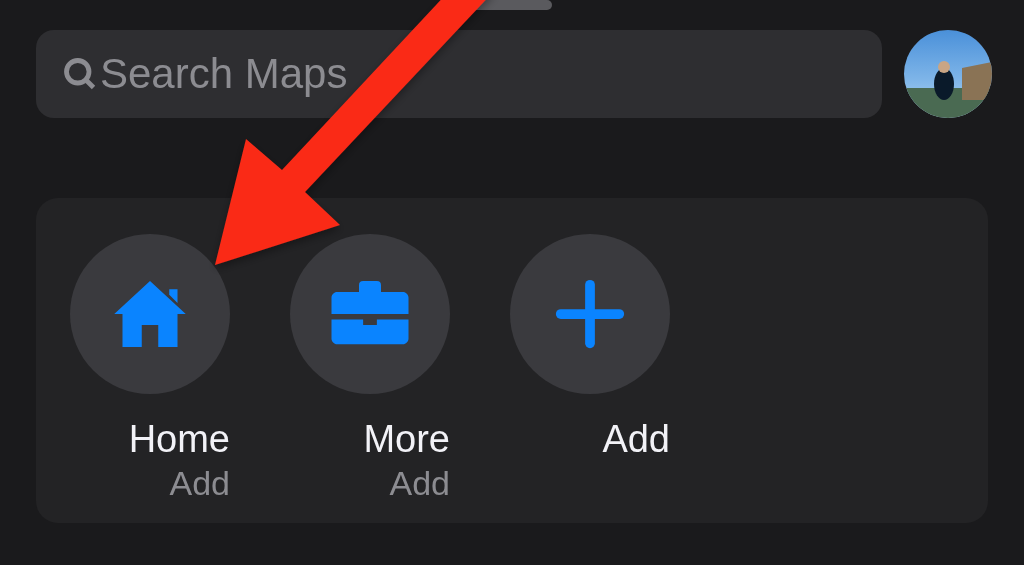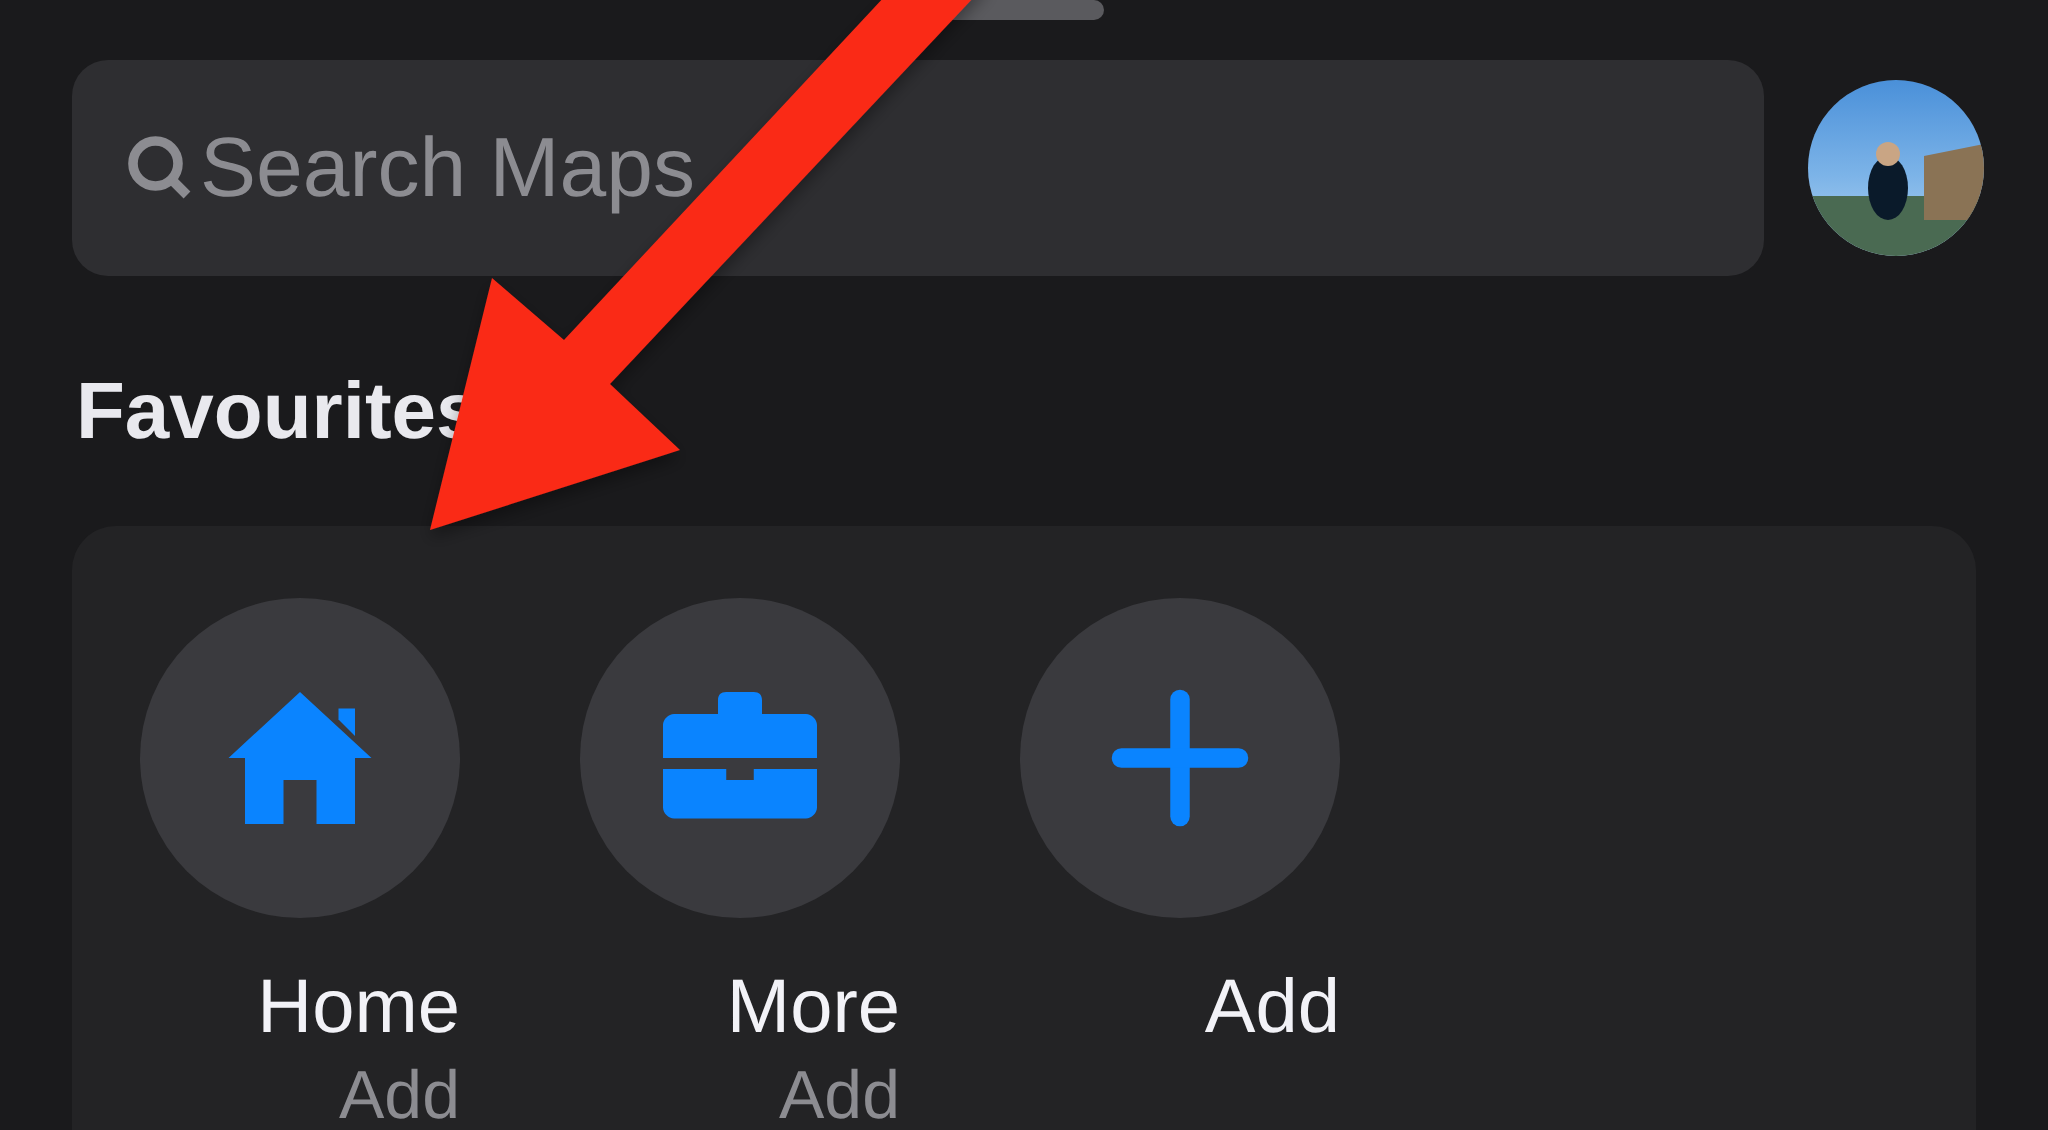--- a/index.html
+++ b/index.html
@@ -26,21 +26,21 @@
       border-radius: 5px;
     }
     .search-row {
       display: flex;
       align-items: center;
       padding: 30px 32px 0 36px;
       gap: 22px;
     }
     .search-bar {
       flex: 1;
-      height: 108px;
+      height: 88px;
       background: #2e2e31;
       border-radius: 18px;
       display: flex;
       align-items: center;
       padding: 0 26px;
       gap: 2px;
     }
     .search-icon {
       width: 36px;
       height: 36px;
@@ -163,21 +163,20 @@
       <rect width="88" height="88" fill="url(#sky)"></rect>
       <rect y="58" width="88" height="30" fill="#4a6a52"></rect>
       <path d="M58 38 L88 32 L88 70 L58 70 Z" fill="#8a7355"></path>
       <ellipse cx="40" cy="54" rx="10" ry="16" fill="#0a1a2a"></ellipse>
       <circle cx="40" cy="37" r="6" fill="#c9a584"></circle>
     </svg>
   </div>
 </div>
 
 <div class="section-header">
-  <div class="section-title">Favourites</div>
 </div>
 
 <div class="favourites-panel">
 
   <div class="fav-item">
     <div class="fav-circle">
       <svg class="fav-icon" viewBox="0 0 64 64">
         <path d="M32 8 L6 32 H12 V56 H26 V40 H38 V56 H52 V32 H58 Z"></path>
         <path d="M46 14 H52 V24 L46 18 Z"></path>
       </svg>

